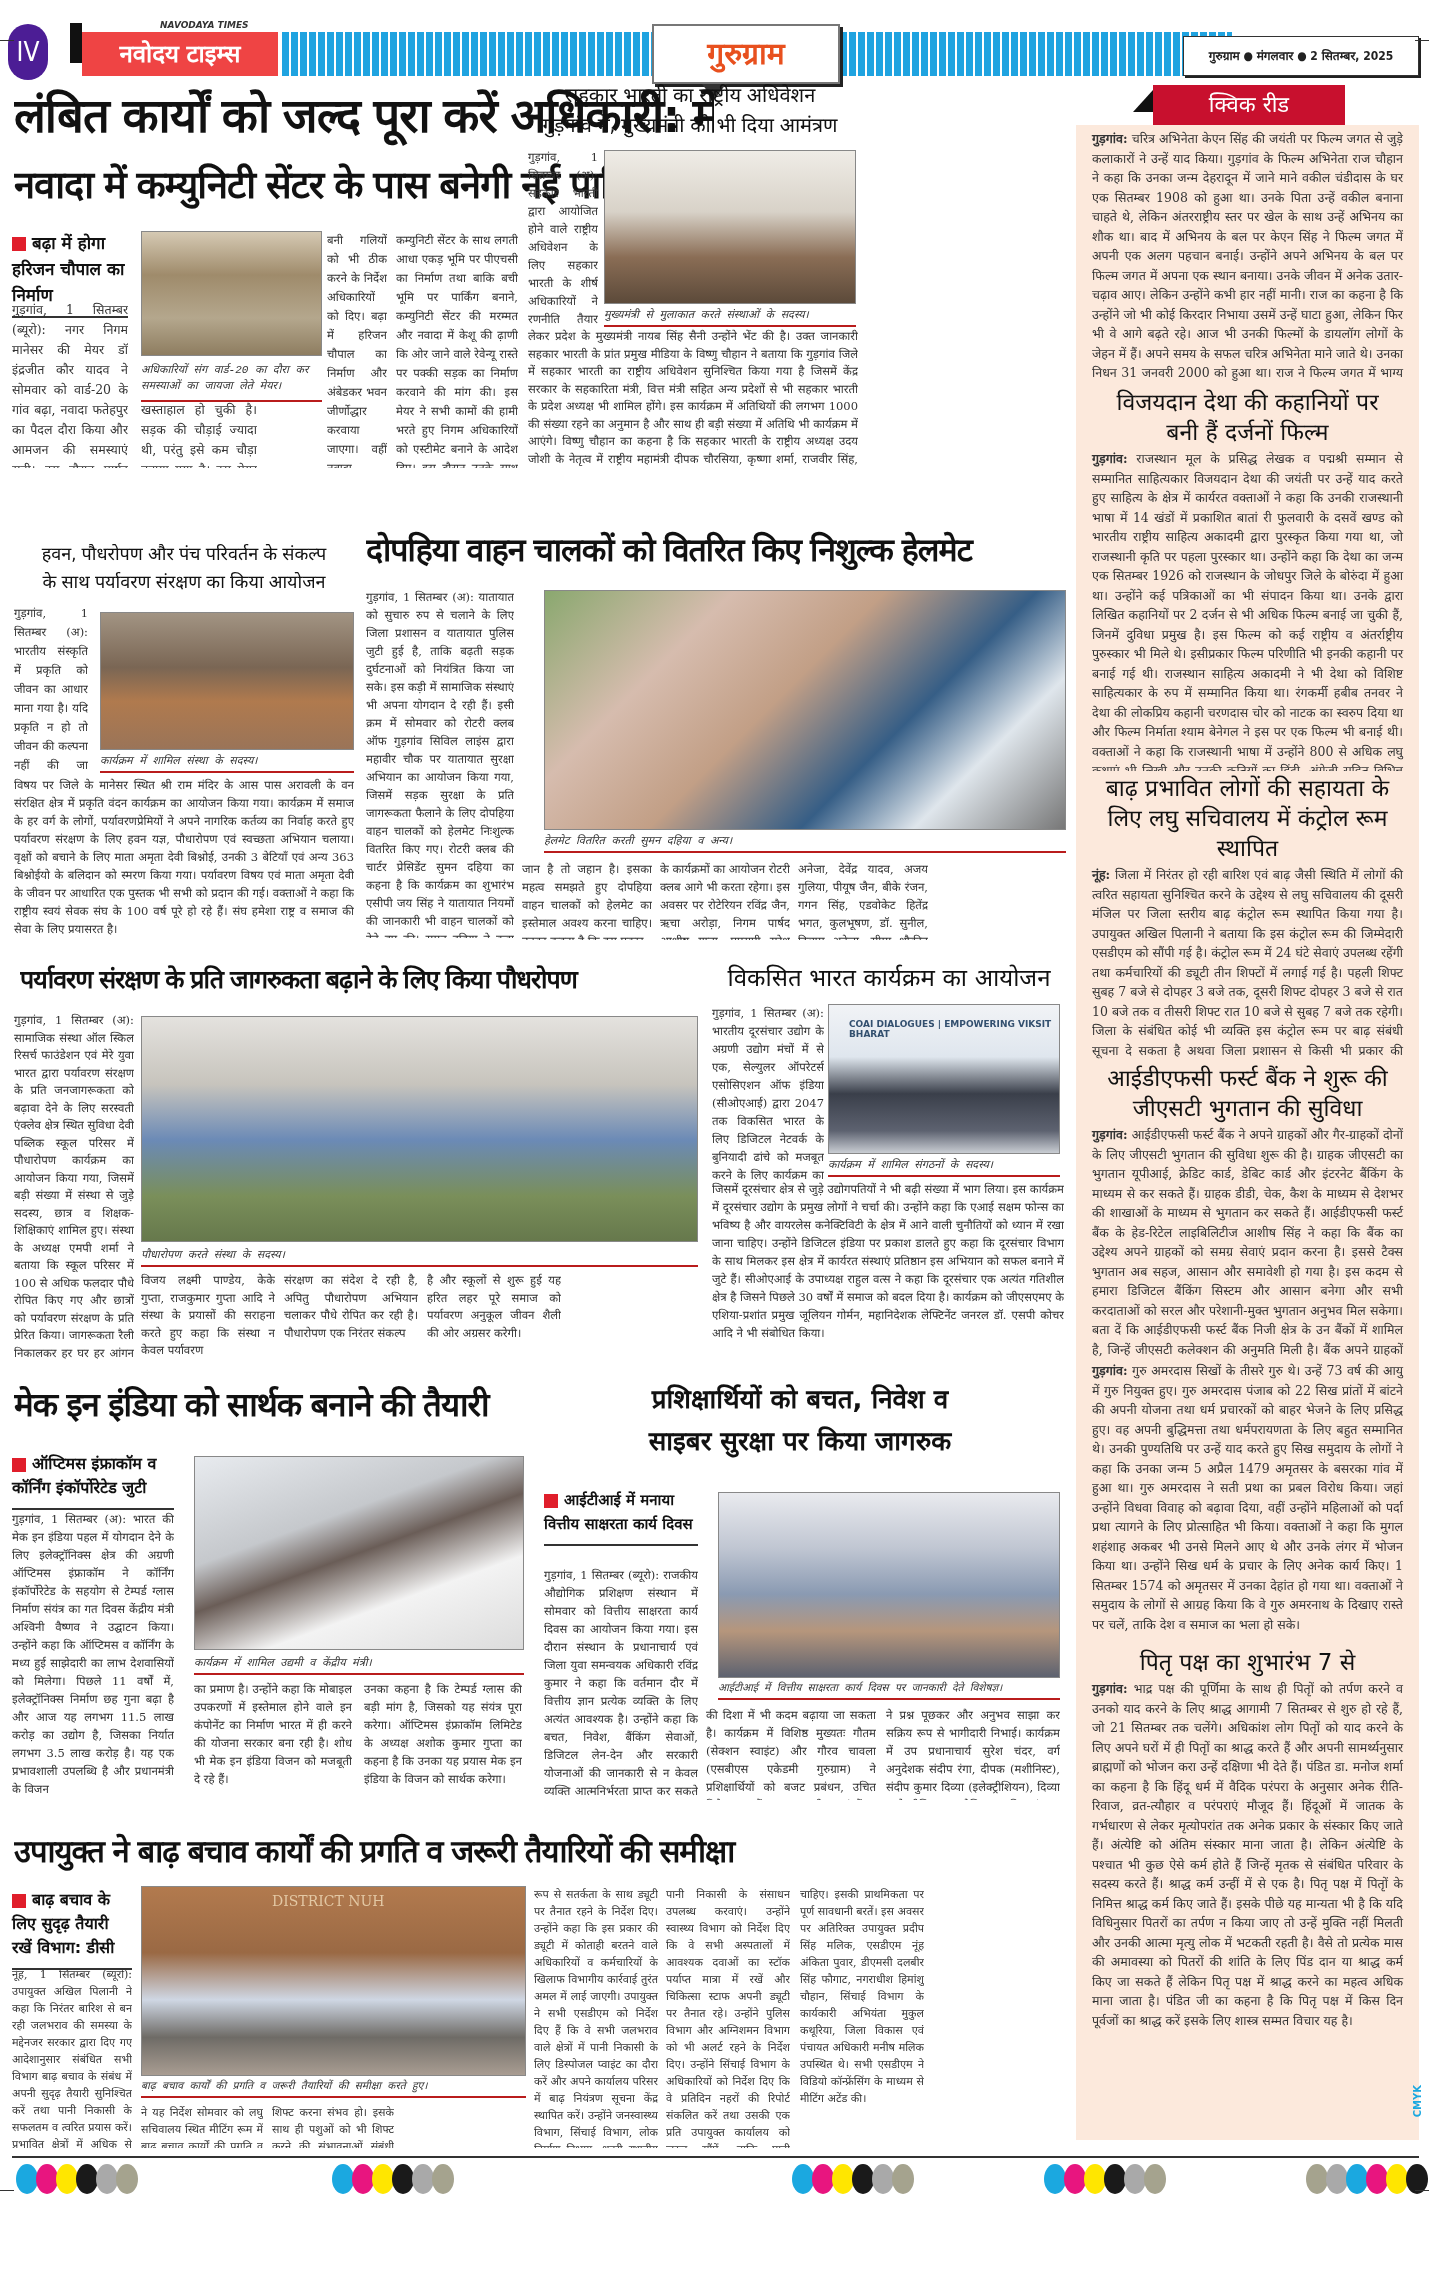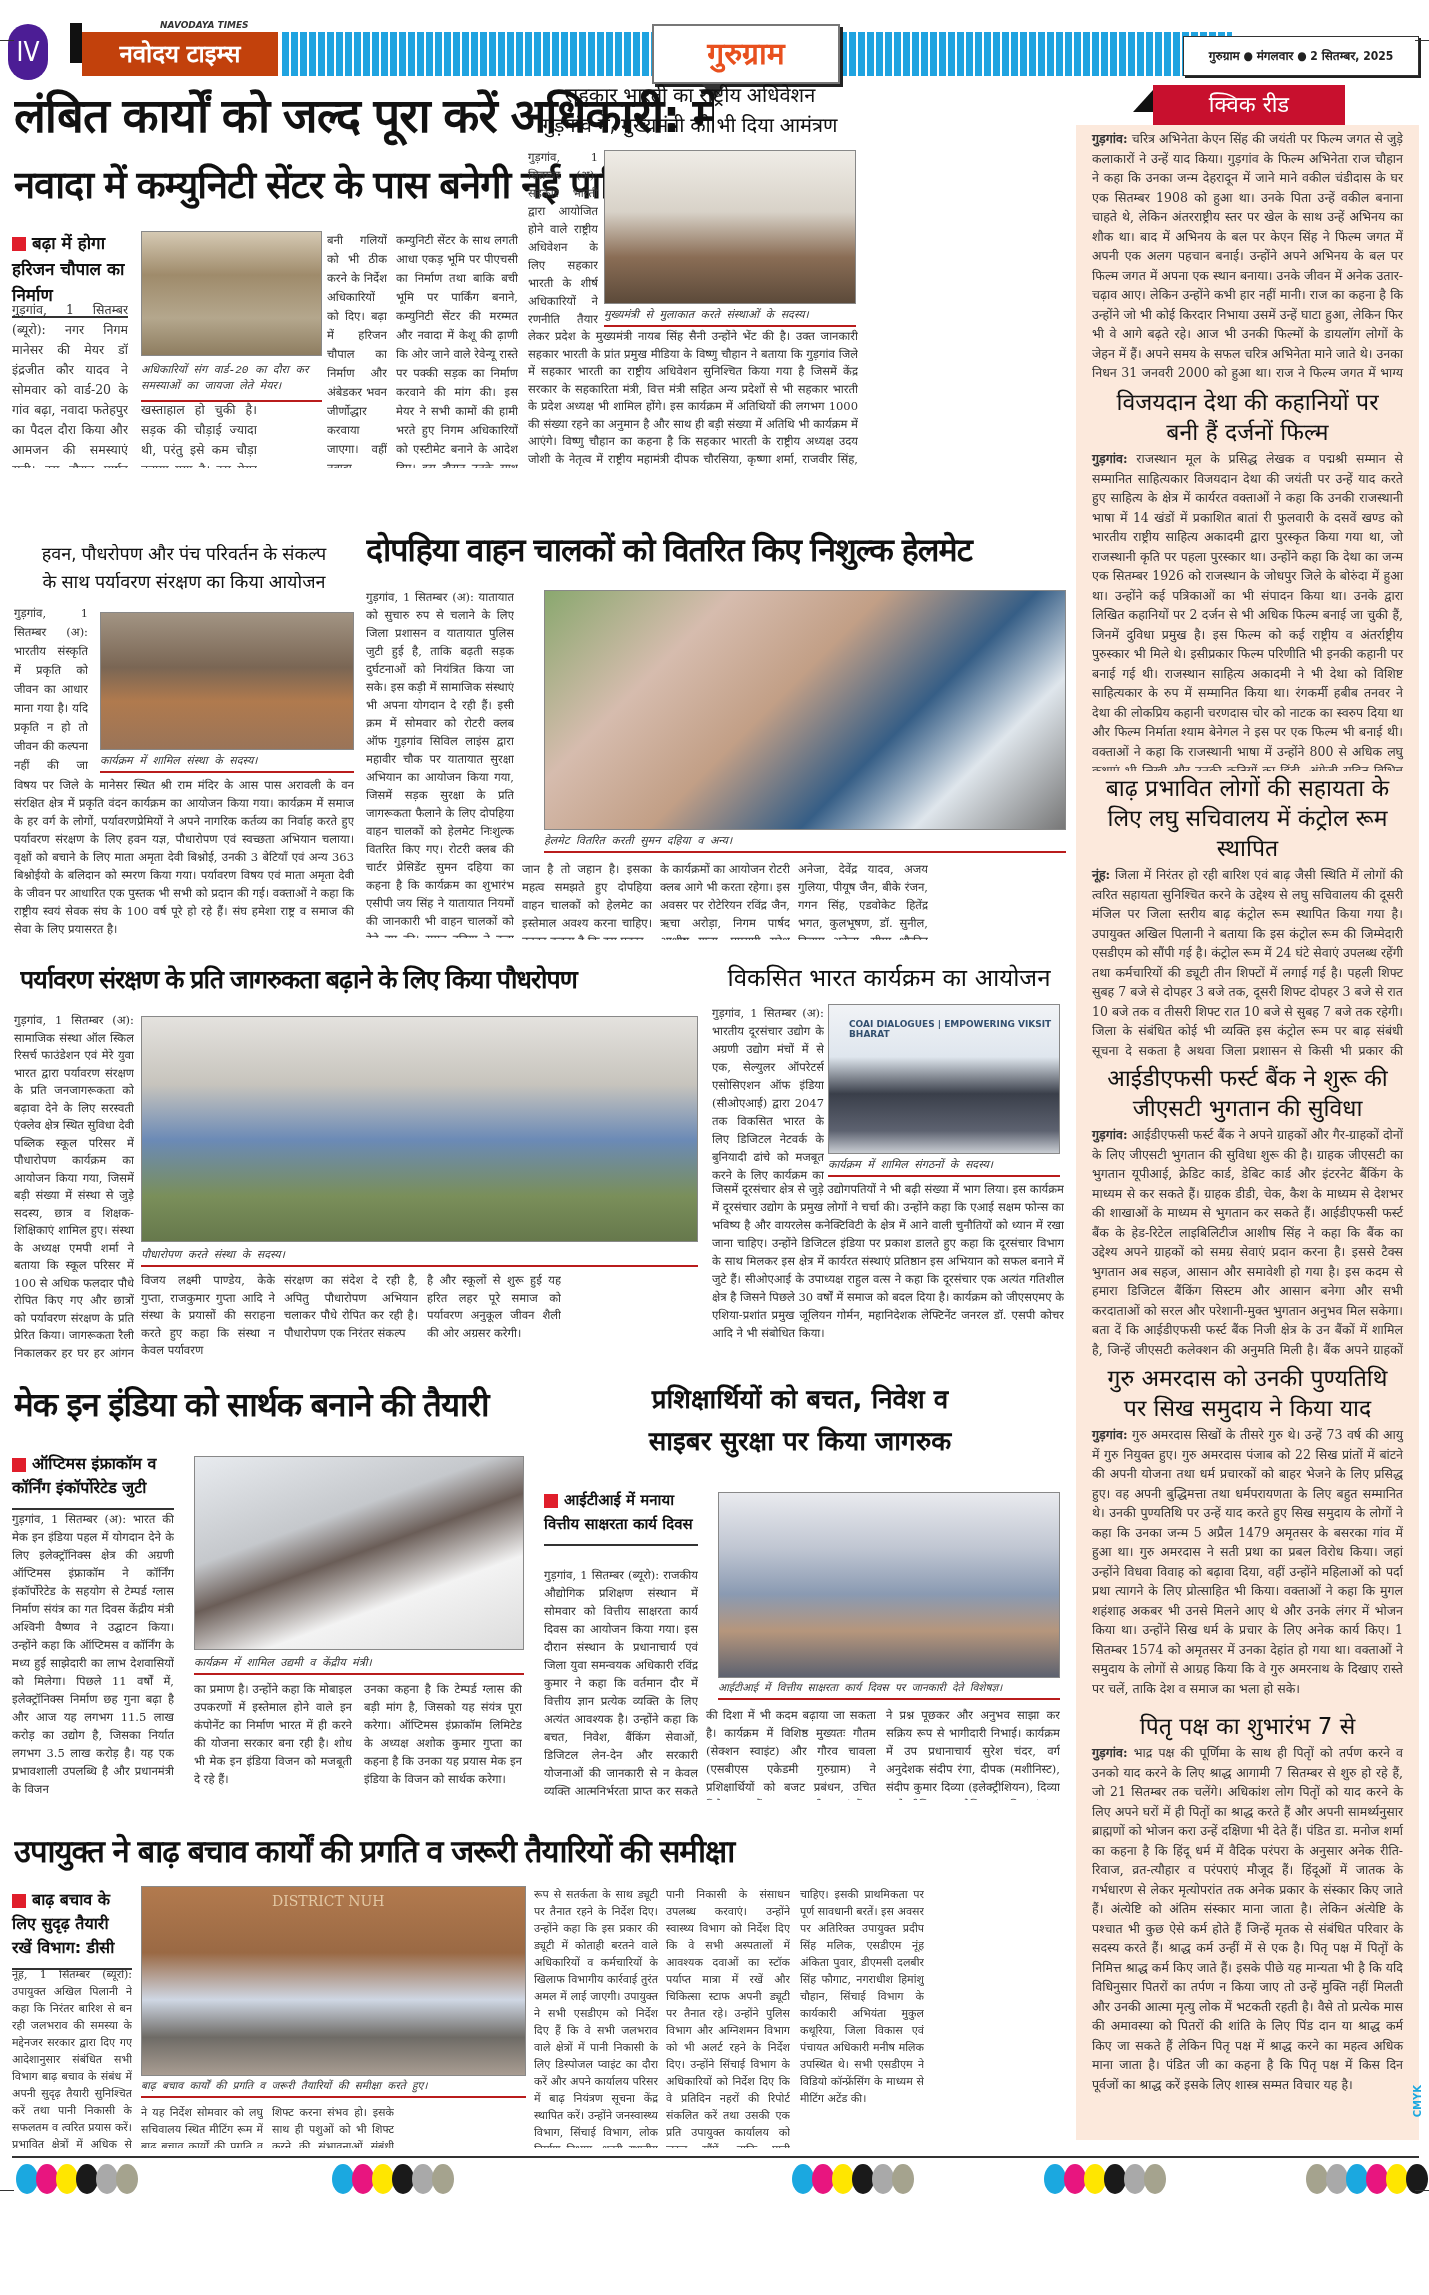--- a/index.html
+++ b/index.html
@@ -17,21 +17,21 @@
 .side .t b{font-weight:bold}
 .reg{display:inline-block;width:22px;height:30px;border-radius:50%;margin-right:-2px}
 </style>
 </head>
 <body>
 
 <div class="abs" style="left:0;top:20px;width:1429px;height:80px">
   <div class="abs" style="left:8px;top:4px;width:40px;height:56px;border-radius:20px;background:#4c1d95;color:#fff;font-size:26px;font-family:'DejaVu Sans Condensed','DejaVu Sans',sans-serif;text-align:center;line-height:56px">IV</div>
   <div class="abs" style="left:160px;top:0;font-size:9px;font-style:italic;font-weight:bold;color:#333">NAVODAYA TIMES</div>
   <div class="abs" style="left:70px;top:3px;width:0;height:0;border-left:12px solid #111;border-top:40px solid #111"></div>
-  <div class="abs" style="left:82px;top:12px;width:196px;height:44px;background:#c2410c;color:#fff;font-size:24px;font-weight:bold;line-height:44px;text-align:center;font-family:'DejaVu Sans Condensed','DejaVu Sans',sans-serif">नवोदय टाइम्स</div>
+  <div class="abs" style="left:82px;top:12px;width:196px;height:44px;background:#ef4444;color:#fff;font-size:24px;font-weight:bold;line-height:44px;text-align:center;font-family:'DejaVu Sans Condensed','DejaVu Sans',sans-serif">नवोदय टाइम्स</div>
   <div class="abs" style="left:282px;top:12px;width:950px;height:44px;background:repeating-linear-gradient(90deg,#1fa3e0 0 7px,#fff 7px 9px)"></div>
   <div class="abs" style="left:652px;top:4px;width:188px;height:60px;background:#fff;border:2px solid #777;box-shadow:3px 3px 0 #222;color:#e8501e;font-size:30px;font-weight:bold;text-align:center;line-height:56px;font-family:'DejaVu Sans Condensed','DejaVu Sans',sans-serif">गुरुग्राम</div>
   <div class="abs" style="left:702px;top:64px;width:0;height:0;border-left:12px solid transparent;border-right:12px solid transparent;border-top:16px solid #333"></div>
   <div class="abs" style="left:1183px;top:16px;width:236px;height:40px;border:1px solid #333;box-shadow:2px 2px 0 #222;background:#fff;font-size:12px;font-weight:bold;line-height:38px;text-align:center;white-space:nowrap;font-family:'DejaVu Sans Condensed','DejaVu Sans',sans-serif">गुरुग्राम ● मंगलवार ● 2 सितम्बर, 2025</div>
 </div>
 
 <div class="abs hl" style="left:14px;top:86px;width:700px;font-size:47px;line-height:60px">लंबित कार्यों को जल्द पूरा करें अधिकारी: मेयर</div>
 <div class="abs hl" style="left:14px;top:160px;width:700px;font-size:38px;line-height:50px">नवादा में कम्युनिटी सेंटर के पास बनेगी नई पार्किंग</div>
 <div class="abs sub" style="left:12px;top:230px;width:116px;font-size:17px;line-height:26px"><span class="sq"></span><span>बढ़ा में होगा हरिजन चौपाल का निर्माण</span></div>
 <div class="abs txt" style="left:12px;top:300px;width:116px;height:168px">गुड़गांव, 1 सितम्बर (ब्यूरो): नगर निगम मानेसर की मेयर डॉ इंद्रजीत कौर यादव ने सोमवार को वार्ड-20 के गांव बढ़ा, नवादा फतेहपुर का पैदल दौरा किया और आमजन की समस्याएं सुनी। इस दौरान पार्षद प्रताप सिंह और संयुक्त आयुक्त लोकेश यादव भी उनके साथ मौजूद रहे। वार्ड-20 के लोगों ने मेयर को अवगत करवाते हुए कहा कि गांव बढ़ा और नवादा फतेहपुर को जोड़ने वाली मुख्य सड़क कुछ महीने पहले बनी थी, जोकि अब</div>
@@ -53,21 +53,20 @@
 <div class="abs" style="left:1133px;top:90px;width:0;height:0;border-left:20px solid transparent;border-bottom:22px solid #111"></div>
 <div class="abs" style="left:1153px;top:85px;width:192px;height:40px;background:#c8102e;color:#fff;font-size:22px;line-height:40px;text-align:center;font-family:'DejaVu Sans',sans-serif">क्विक रीड</div>
 <div class="abs side" style="left:1076px;top:125px;width:343px;height:2015px;padding-top:4px">
   <div class="t" style="height:256px;overflow:hidden"><b>गुड़गांव:</b> <span>चरित्र अभिनेता केएन सिंह की जयंती पर फिल्म जगत से जुड़े कलाकारों ने उन्हें याद किया। गुड़गांव के फिल्म अभिनेता राज चौहान ने कहा कि उनका जन्म देहरादून में जाने माने वकील चंडीदास के घर एक सितम्बर 1908 को हुआ था। उनके पिता उन्हें वकील बनाना चाहते थे, लेकिन अंतरराष्ट्रीय स्तर पर खेल के साथ उन्हें अभिनय का शौक था। बाद में अभिनय के बल पर केएन सिंह ने फिल्म जगत में अपनी एक अलग पहचान बनाई। उन्होंने अपने अभिनय के बल पर फिल्म जगत में अपना एक स्थान बनाया। उनके जीवन में अनेक उतार-चढ़ाव आए। लेकिन उन्होंने कभी हार नहीं मानी। राज का कहना है कि उन्होंने जो भी कोई किरदार निभाया उसमें उन्हें घाटा हुआ, लेकिन फिर भी वे आगे बढ़ते रहे। आज भी उनकी फिल्मों के डायलॉग लोगों के जेहन में हैं। अपने समय के सफल चरित्र अभिनेता माने जाते थे। उनका निधन 31 जनवरी 2000 को हुआ था। राज ने फिल्म जगत में भाग्य आजमाने वाले युवा कलाकारों से आग्रह किया है कि वे अभिनेता केएन सिंह के संघर्ष से शिक्षा ग्रहण कर अपना कैरियर बनाएं। यही उनके लिए सच्ची श्रद्धांजलि होगी।</span></div>
   <h3 style="padding:2px 30px">विजयदान देथा की कहानियों पर बनी हैं दर्जनों फिल्म</h3>
   <div class="t" style="height:322px;overflow:hidden"><b>गुड़गांव:</b> <span>राजस्थान मूल के प्रसिद्ध लेखक व पद्मश्री सम्मान से सम्मानित साहित्यकार विजयदान देथा की जयंती पर उन्हें याद करते हुए साहित्य के क्षेत्र में कार्यरत वक्ताओं ने कहा कि उनकी राजस्थानी भाषा में 14 खंडों में प्रकाशित बातां री फुलवारी के दसवें खण्ड को भारतीय राष्ट्रीय साहित्य अकादमी द्वारा पुरस्कृत किया गया था, जो राजस्थानी कृति पर पहला पुरस्कार था। उन्होंने कहा कि देथा का जन्म एक सितम्बर 1926 को राजस्थान के जोधपुर जिले के बोरुंदा में हुआ था। उन्होंने कई पत्रिकाओं का भी संपादन किया था। उनके द्वारा लिखित कहानियों पर 2 दर्जन से भी अधिक फिल्म बनाई जा चुकी हैं, जिनमें दुविधा प्रमुख है। इस फिल्म को कई राष्ट्रीय व अंतर्राष्ट्रीय पुरुस्कार भी मिले थे। इसीप्रकार फिल्म परिणीति भी इनकी कहानी पर बनाई गई थी। राजस्थान साहित्य अकादमी ने भी देथा को विशिष्ट साहित्यकार के रुप में सम्मानित किया था। रंगकर्मी हबीब तनवर ने देथा की लोकप्रिय कहानी चरणदास चोर को नाटक का स्वरुप दिया था और फिल्म निर्माता श्याम बेनेगल ने इस पर एक फिल्म भी बनाई थी। वक्ताओं ने कहा कि राजस्थानी भाषा में उन्होंने 800 से अधिक लघु कथाएं भी लिखी और उनकी कृतियों का हिंदी, अंग्रेजी सहित विभिन्न भाषाओं में अनुवाद भी किया गया था। वह एक सफल उपन्यासकार भी थे। 10 नवम्बर 2013 को उनका जोधपुर में निधन हो गया था। साहित्य के क्षेत्र में कार्यरत युवा साहित्यकारों से वक्ताओं ने आग्रह किया कि विजयदान देथा के दिखाए रास्ते पर चलें, ताकि वे सफल साहित्यकार व कहानीकार बन सकें।</span></div>
   <h3 style="padding:2px 18px">बाढ़ प्रभावित लोगों की सहायता के लिए लघु सचिवालय में कंट्रोल रूम स्थापित</h3>
   <div class="t" style="height:196px;overflow:hidden"><b>नूंह:</b> <span>जिला में निरंतर हो रही बारिश एवं बाढ़ जैसी स्थिति में लोगों की त्वरित सहायता सुनिश्चित करने के उद्देश्य से लघु सचिवालय की दूसरी मंजिल पर जिला स्तरीय बाढ़ कंट्रोल रूम स्थापित किया गया है। उपायुक्त अखिल पिलानी ने बताया कि इस कंट्रोल रूम की जिम्मेदारी एसडीएम को सौंपी गई है। कंट्रोल रूम में 24 घंटे सेवाएं उपलब्ध रहेंगी तथा कर्मचारियों की ड्यूटी तीन शिफ्टों में लगाई गई है। पहली शिफ्ट सुबह 7 बजे से दोपहर 3 बजे तक, दूसरी शिफ्ट दोपहर 3 बजे से रात 10 बजे तक व तीसरी शिफ्ट रात 10 बजे से सुबह 7 बजे तक रहेगी। जिला के संबंधित कोई भी व्यक्ति इस कंट्रोल रूम पर बाढ़ संबंधी सूचना दे सकता है अथवा जिला प्रशासन से किसी भी प्रकार की सहायता हेतु कॉल कर सकता है।</span></div>
   <h3 style="padding:2px 30px">आईडीएफसी फर्स्ट बैंक ने शुरू की जीएसटी भुगतान की सुविधा</h3>
   <div class="t" style="height:236px;overflow:hidden"><b>गुड़गांव:</b> <span>आईडीएफसी फर्स्ट बैंक ने अपने ग्राहकों और गैर-ग्राहकों दोनों के लिए जीएसटी भुगतान की सुविधा शुरू की है। ग्राहक जीएसटी का भुगतान यूपीआई, क्रेडिट कार्ड, डेबिट कार्ड और इंटरनेट बैंकिंग के माध्यम से कर सकते हैं। ग्राहक डीडी, चेक, कैश के माध्यम से देशभर की शाखाओं के माध्यम से भुगतान कर सकते हैं। आईडीएफसी फर्स्ट बैंक के हेड-रिटेल लाइबिलिटीज आशीष सिंह ने कहा कि बैंक का उद्देश्य अपने ग्राहकों को समग्र सेवाएं प्रदान करना है। इससे टैक्स भुगतान अब सहज, आसान और समावेशी हो गया है। इस कदम से हमारा डिजिटल बैंकिंग सिस्टम और आसान बनेगा और सभी करदाताओं को सरल और परेशानी-मुक्त भुगतान अनुभव मिल सकेगा। बता दें कि आईडीएफसी फर्स्ट बैंक निजी क्षेत्र के उन बैंकों में शामिल है, जिन्हें जीएसटी कलेक्शन की अनुमति मिली है। बैंक अपने ग्राहकों को समग्र बैंकिंग सेवाएं और वित्तीय समाधान देने के लिए प्रतिबद्ध है।</span></div>
-  <h3 style="padding:2px 30px">गुरु अमरदास को उनकी पुण्यतिथि पर सिख समुदाय ने किया याद</h3>
   <div class="t" style="height:284px;overflow:hidden"><b>गुड़गांव:</b> <span>गुरु अमरदास सिखों के तीसरे गुरु थे। उन्हें 73 वर्ष की आयु में गुरु नियुक्त हुए। गुरु अमरदास पंजाब को 22 सिख प्रांतों में बांटने की अपनी योजना तथा धर्म प्रचारकों को बाहर भेजने के लिए प्रसिद्ध हुए। वह अपनी बुद्धिमत्ता तथा धर्मपरायणता के लिए बहुत सम्मानित थे। उनकी पुण्यतिथि पर उन्हें याद करते हुए सिख समुदाय के लोगों ने कहा कि उनका जन्म 5 अप्रैल 1479 अमृतसर के बसरका गांव में हुआ था। गुरु अमरदास ने सती प्रथा का प्रबल विरोध किया। जहां उन्होंने विधवा विवाह को बढ़ावा दिया, वहीं उन्होंने महिलाओं को पर्दा प्रथा त्यागने के लिए प्रोत्साहित भी किया। वक्ताओं ने कहा कि मुगल शहंशाह अकबर भी उनसे मिलने आए थे और उनके लंगर में भोजन किया था। उन्होंने सिख धर्म के प्रचार के लिए अनेक कार्य किए। 1 सितम्बर 1574 को अमृतसर में उनका देहांत हो गया था। वक्ताओं ने समुदाय के लोगों से आग्रह किया कि वे गुरु अमरनाथ के दिखाए रास्ते पर चलें, ताकि देश व समाज का भला हो सके।</span></div>
   <h3 style="padding:2px 30px">पितृ पक्ष का शुभारंभ 7 से</h3>
   <div class="t" style="height:370px;overflow:hidden"><b>गुड़गांव:</b> <span>भाद्र पक्ष की पूर्णिमा के साथ ही पितृों को तर्पण करने व उनको याद करने के लिए श्राद्ध आगामी 7 सितम्बर से शुरु हो रहे हैं, जो 21 सितम्बर तक चलेंगे। अधिकांश लोग पितृों को याद करने के लिए अपने घरों में ही पितृों का श्राद्ध करते हैं और अपनी सामर्थ्यनुसार ब्राह्मणों को भोजन करा उन्हें दक्षिणा भी देते हैं। पंडित डा. मनोज शर्मा का कहना है कि हिंदू धर्म में वैदिक परंपरा के अनुसार अनेक रीति-रिवाज, व्रत-त्यौहार व परंपराएं मौजूद हैं। हिंदूओं में जातक के गर्भधारण से लेकर मृत्योपरांत तक अनेक प्रकार के संस्कार किए जाते हैं। अंत्येष्टि को अंतिम संस्कार माना जाता है। लेकिन अंत्येष्टि के पश्चात भी कुछ ऐसे कर्म होते हैं जिन्हें मृतक से संबंधित परिवार के सदस्य करते हैं। श्राद्ध कर्म उन्हीं में से एक है। पितृ पक्ष में पितृों के निमित्त श्राद्ध कर्म किए जाते हैं। इसके पीछे यह मान्यता भी है कि यदि विधिनुसार पितरों का तर्पण न किया जाए तो उन्हें मुक्ति नहीं मिलती और उनकी आत्मा मृत्यु लोक में भटकती रहती है। वैसे तो प्रत्येक मास की अमावस्या को पितरों की शांति के लिए पिंड दान या श्राद्ध कर्म किए जा सकते हैं लेकिन पितृ पक्ष में श्राद्ध करने का महत्व अधिक माना जाता है। पंडित जी का कहना है कि पितृ पक्ष में किस दिन पूर्वजों का श्राद्ध करें इसके लिए शास्त्र सम्मत विचार यह है।</span></div>
 </div>
 
 <div class="abs" style="left:14px;top:540px;width:340px;text-align:center;font-family:'DejaVu Sans Condensed','DejaVu Sans',sans-serif;color:#111">
   <div style="font-size:18px;line-height:28px;white-space:nowrap">हवन, पौधरोपण और पंच परिवर्तन के संकल्प</div>
   <div style="font-size:18px;line-height:28px;white-space:nowrap">के साथ पर्यावरण संरक्षण का किया आयोजन</div>
 </div>
 <div class="abs txt" style="left:14px;top:604px;width:74px;height:168px;font-size:11.5px;line-height:19px">गुड़गांव, 1 सितम्बर (अ): भारतीय संस्कृति में प्रकृति को जीवन का आधार माना गया है। यदि प्रकृति न हो तो जीवन की कल्पना नहीं की जा सकती। इस</div>

